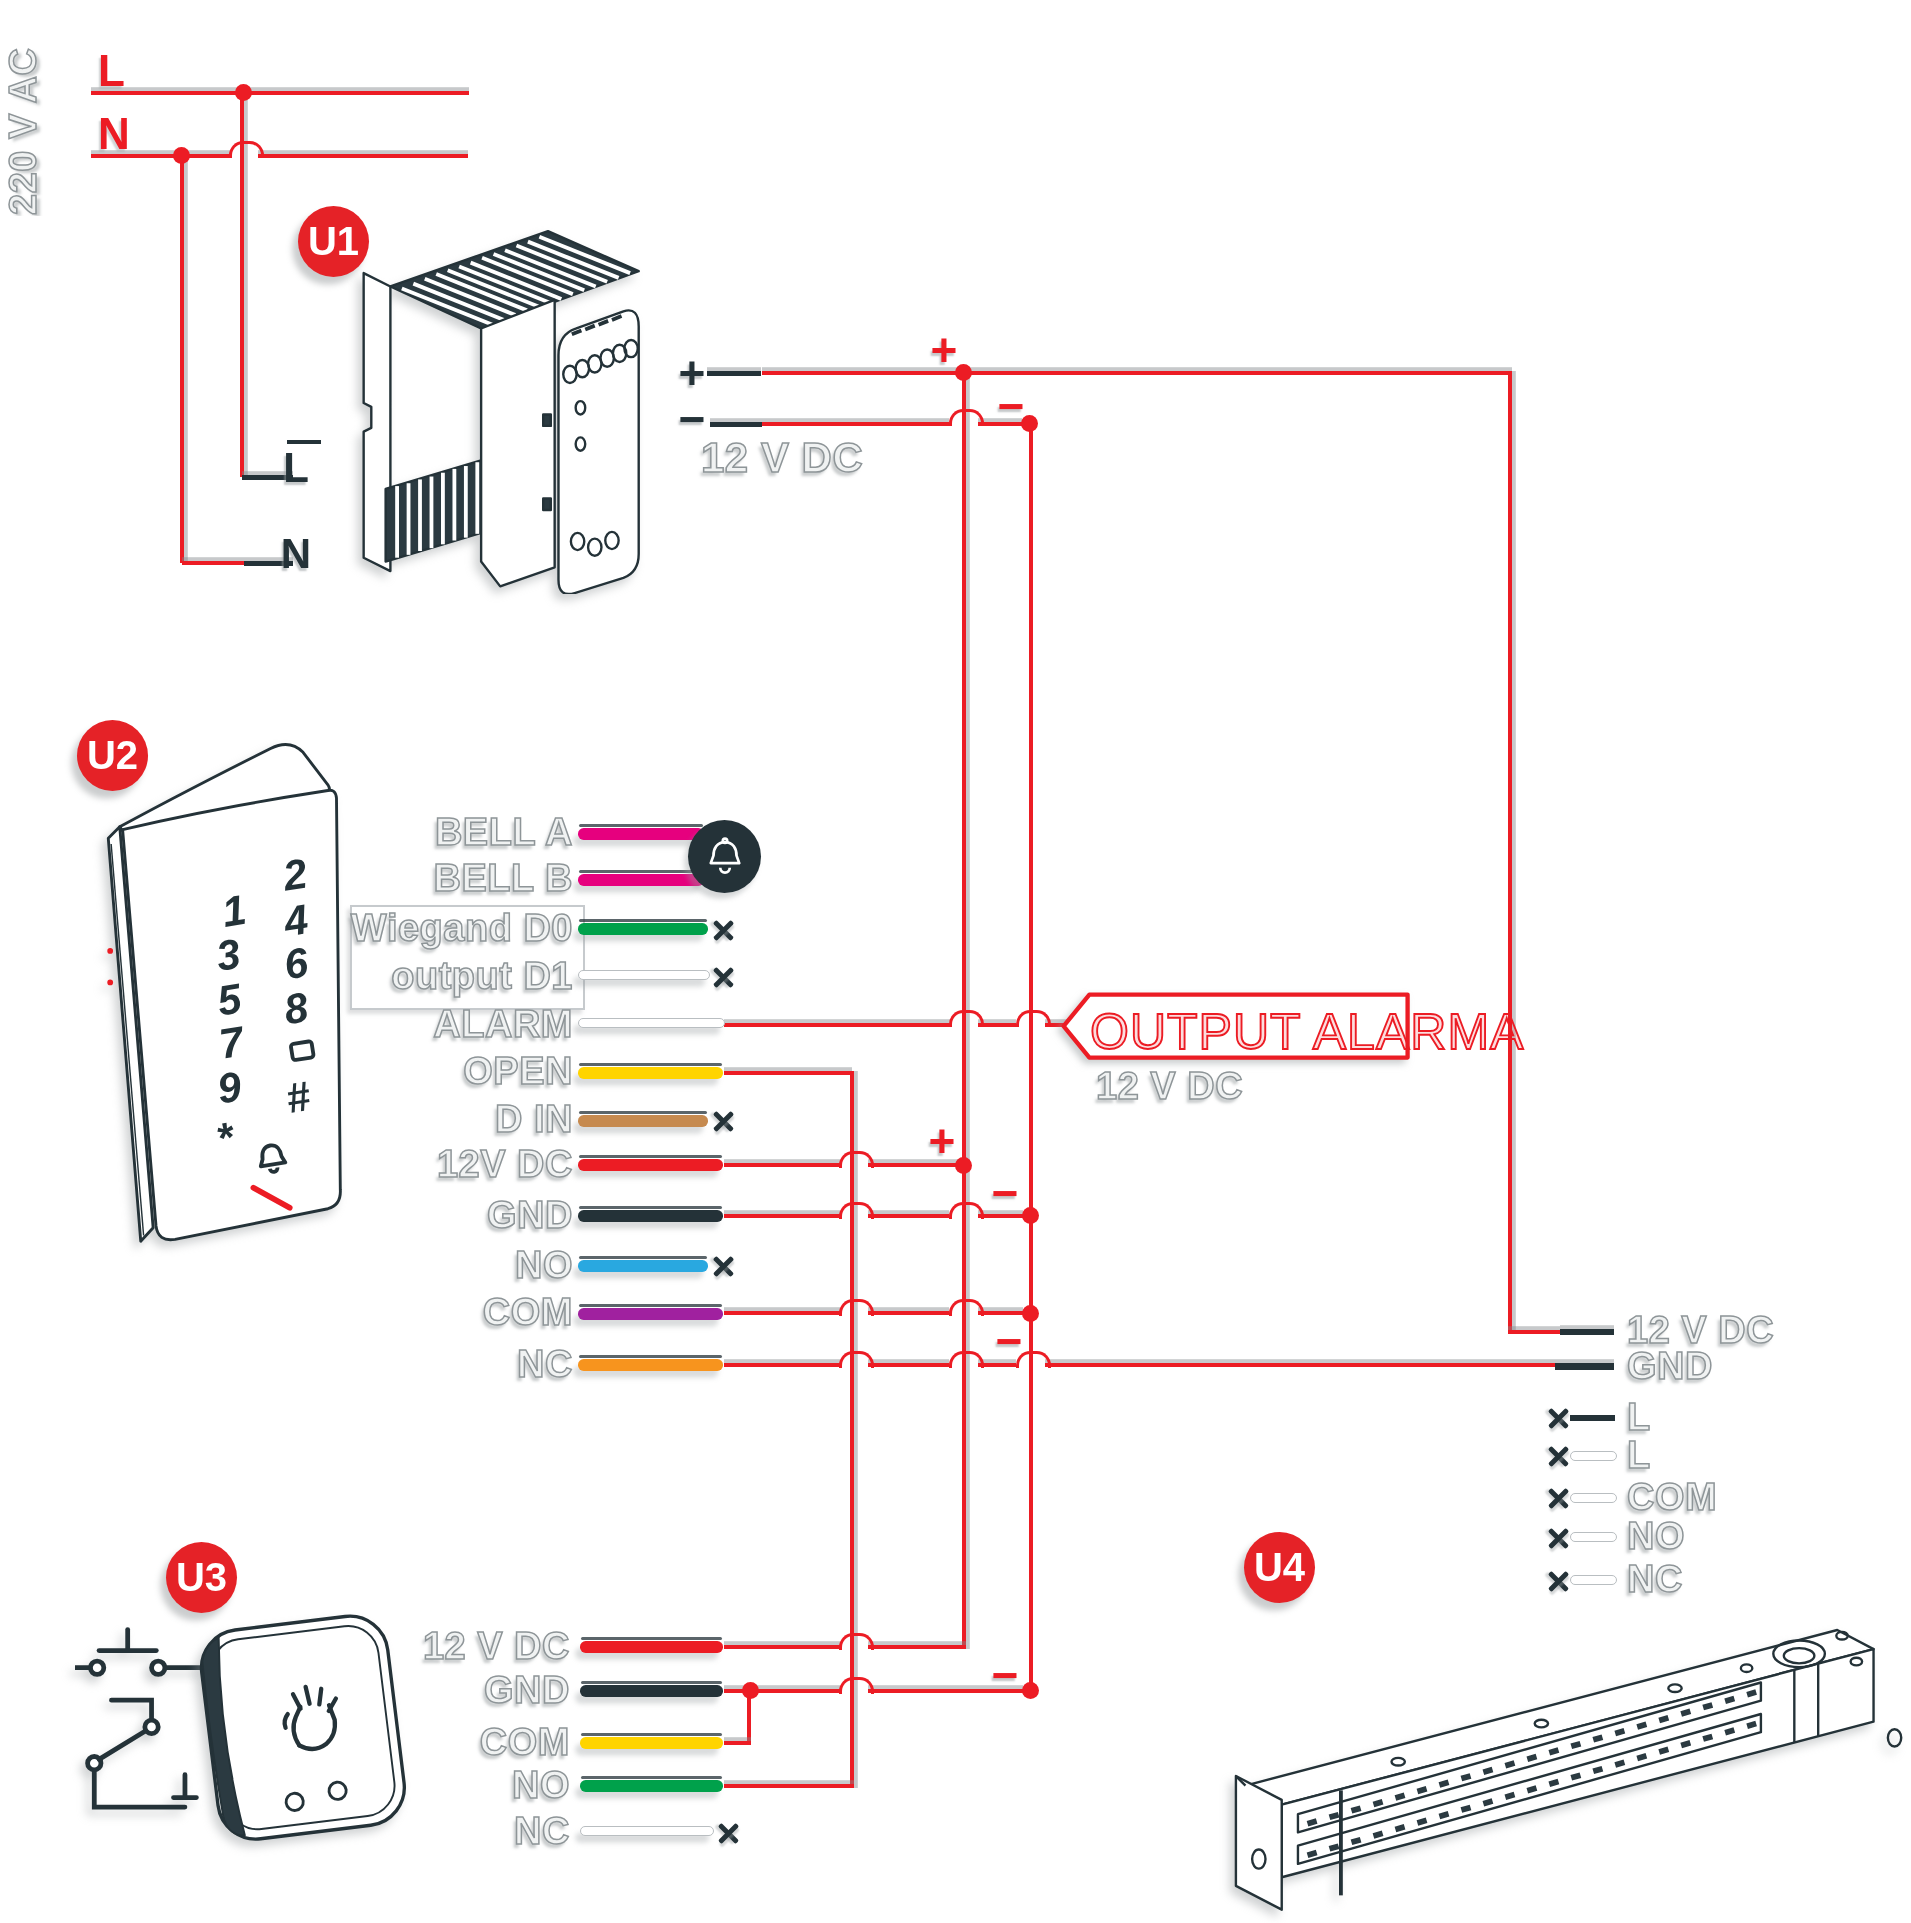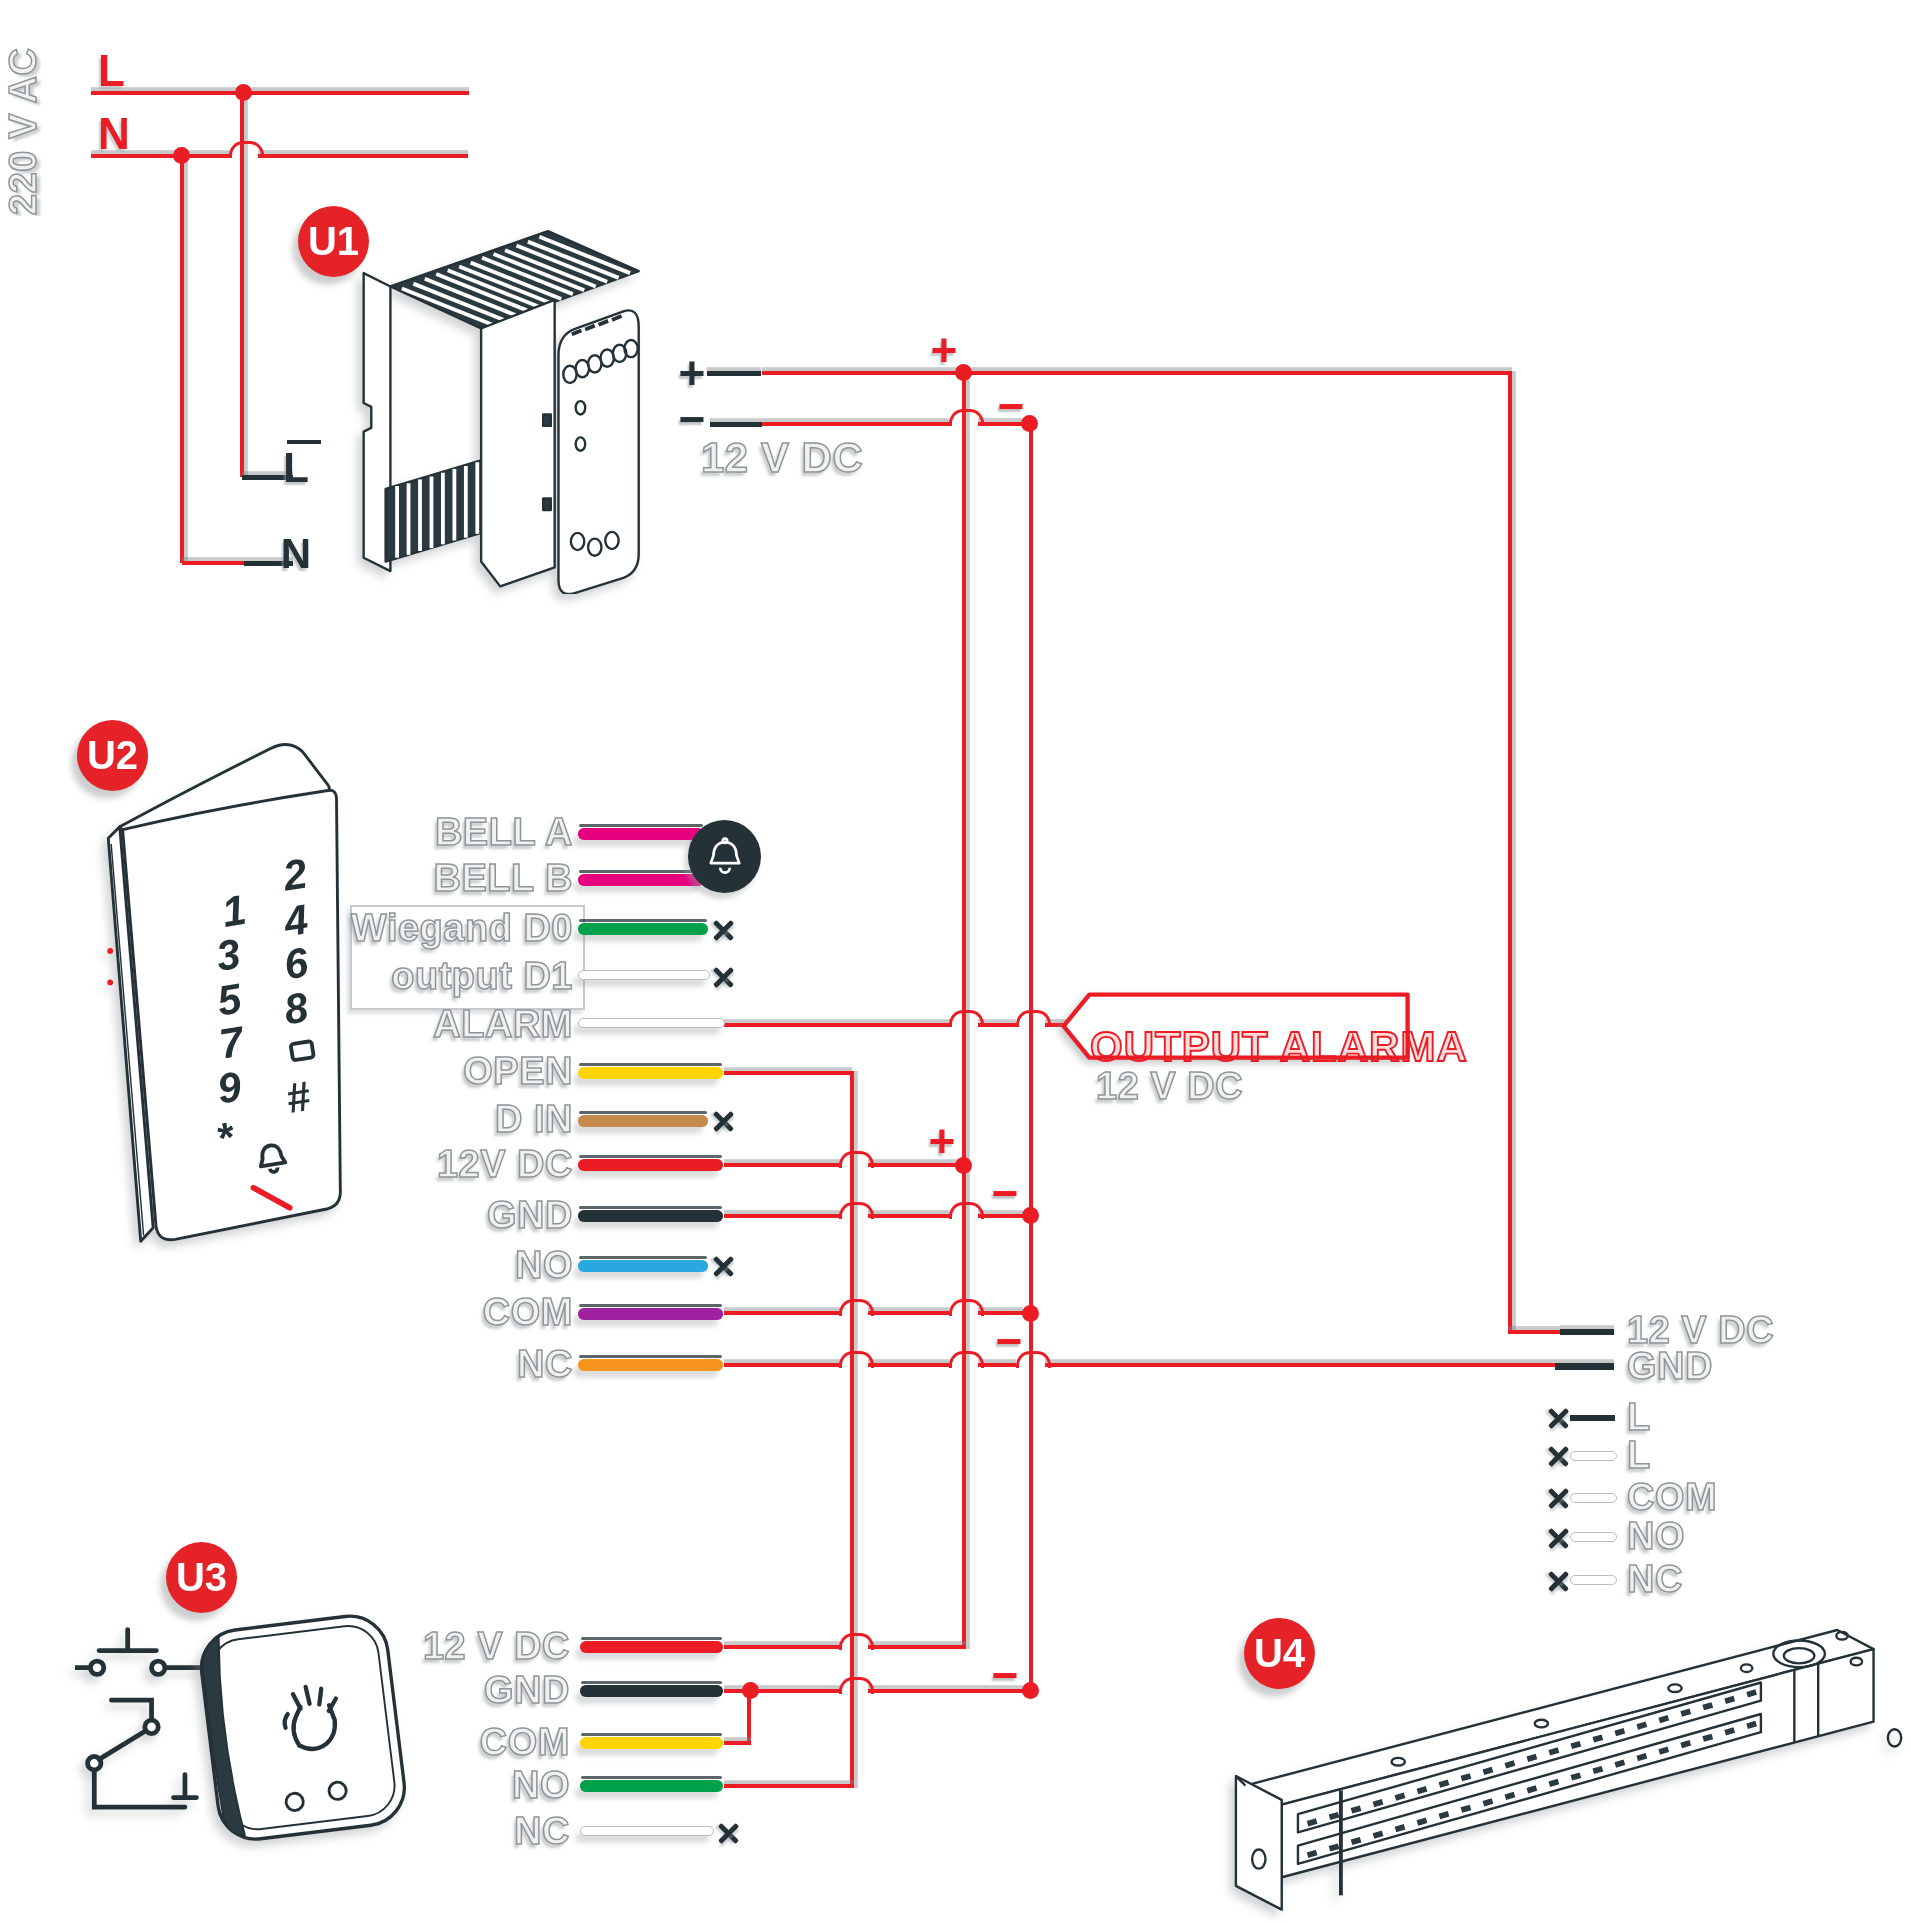--- a/index.html
+++ b/index.html
@@ -31,22 +31,22 @@
         background:var(--dark);border-radius:1.9px;box-shadow:-1.9px 2.9px 1.9px rgba(150,155,158,.4);}
   .xmark::before{transform:rotate(45deg);} .xmark::after{transform:rotate(-45deg);}
   
   .glabel{position:absolute;font-weight:bold;font-size:38px;line-height:1.05;
         color:#F0F2F2;-webkit-text-stroke:1.5px var(--glabel);letter-spacing:0.5px;
         text-shadow:-2.9px 3.8px 2.9px rgba(150,155,158,.5);white-space:nowrap;z-index:3;}
   .r-align{width:535px;left:38px;text-align:right;}
   .u3-align{width:532px;left:38px;text-align:right;}
   .redsolid{position:absolute;font-weight:bold;font-size:44px;color:var(--red);
         text-shadow:-1.9px 2.9px 1.9px rgba(170,174,176,.55);z-index:5;}
-  .hollow-red{position:absolute;font-weight:bold;font-size:42px;letter-spacing:1px;
-        color:rgba(236,28,36,.15);-webkit-text-stroke:1.9px var(--red);white-space:nowrap;z-index:5;margin-top:20px;}
+  .hollow-red{position:absolute;font-weight:normal;font-size:50px;letter-spacing:1px;
+        color:rgba(236,28,36,.15);-webkit-text-stroke:1.9px var(--red);white-space:nowrap;z-index:5;}
   .sign{position:absolute;width:52px;text-align:center;font-weight:900;font-size:46px;
         line-height:1;color:var(--red);text-shadow:-1.9px 2.9px 1.9px rgba(150,155,158,.55);z-index:5;}
   .sign.darksign{color:var(--dark);}
   .vtext{writing-mode:vertical-rl;transform:rotate(180deg);height:182px;}
   .badge{position:absolute;width:71px;height:71px;border-radius:50%;background:#E52227;
         color:#fff;display:flex;align-items:center;justify-content:center;
         font-weight:bold;font-size:40px;z-index:7;
         box-shadow:-5.7px 7.6px 6.7px rgba(140,144,146,.45);}
   .devsvg{position:absolute;z-index:4;filter:drop-shadow(-4.8px 6.7px 4.8px rgba(140,145,148,.4));}
   .bellcircle{position:absolute;left:688px;top:820px;width:73px;height:73px;border-radius:50%;
@@ -343,21 +343,21 @@
     <div class="arc" style="left:839px;top:1677px;"></div>
     <div class="hl" style="left:868px;top:1689px;width:155px;"></div>
     <div class="dot" style="left:742px;top:1682px;"></div>
     <div class="vl ns" style="left:747px;top:1689px;height:55px;"></div>
     <div class="hl" style="left:724px;top:1741px;width:27px;"></div>
     <div class="sign" style="left:979px;top:1652px;">−</div>
     <div class="dot" style="left:1022px;top:1682px;"></div>
     <div class="hl" style="left:724px;top:1784px;width:130px;"></div>
   </div>
 
-  <div class="badge" style="left:1244px;top:1618px;">U4</div>
+  <div class="badge" style="left:1244px;top:1532px;">U4</div>
 
   <div>
     <div class="hl" style="left:1508px;top:1330px;width:52px;"></div>
     <div class="hl dkl" style="left:1560px;top:1329px;width:54px;height:5.7px;"></div>
     <div class="hl dkl" style="left:1555px;top:1363px;width:59px;height:6.7px;"></div>
     <div class="hl dkl ns" style="left:1570px;top:1415px;width:45px;height:5.7px;"></div>
     <div class="xmark" style="left:1547px;top:1406px;"></div>
     <div class="stub white" style="left:1570px;top:1451px;width:45px;box-shadow:none;"></div>
     <div class="xmark" style="left:1547px;top:1444px;"></div>
     <div class="stub white" style="left:1570px;top:1493px;width:45px;box-shadow:none;"></div>

